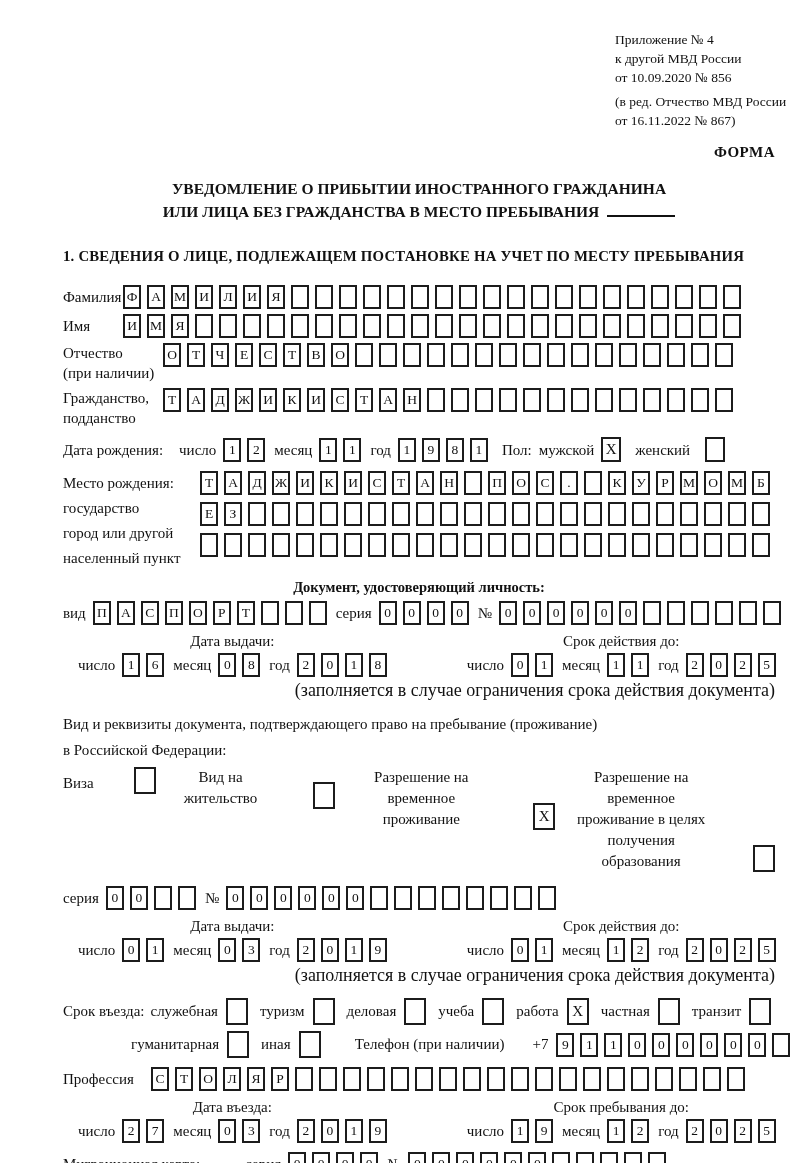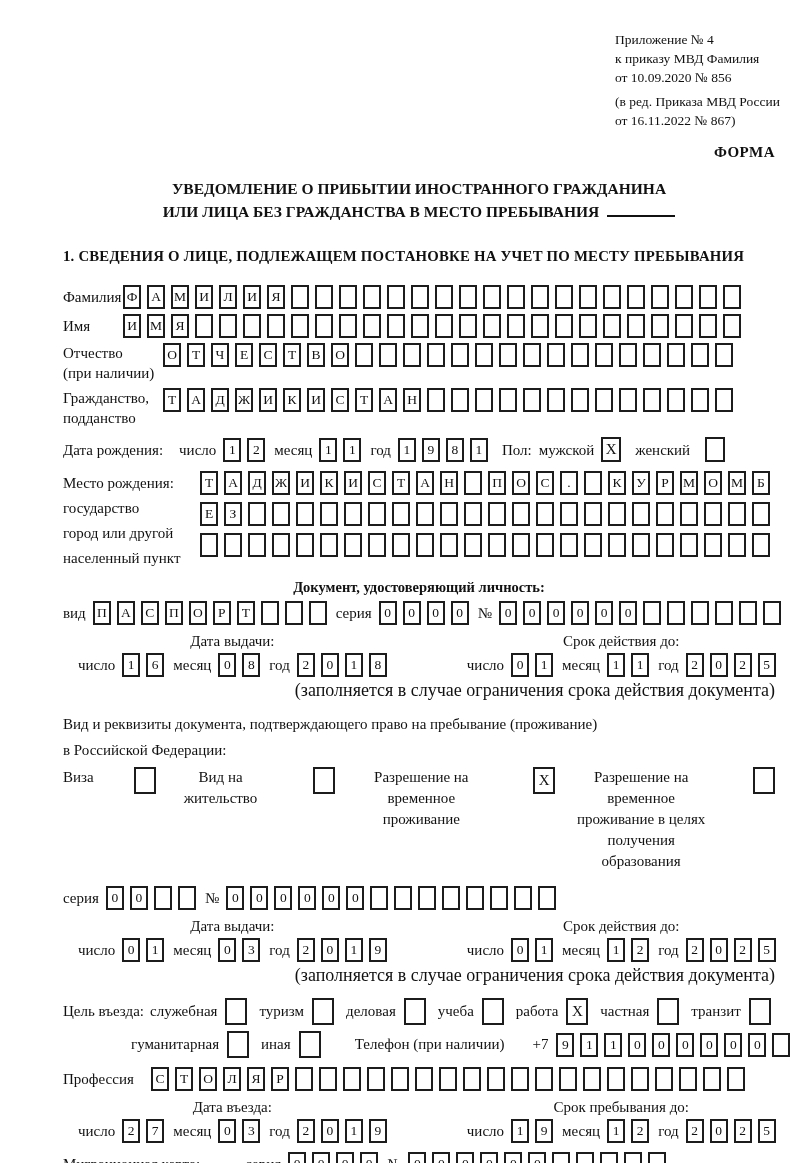--- a/index.html
+++ b/index.html
@@ -36,39 +36,39 @@
   }
   .cb.small{width:20px;height:25px;line-height:21px;}
   .doc-hdr{font-weight:bold;text-align:center;margin-top:8px;font-size:14.5px;}
   .dates{display:flex;margin-top:8px;}
   .dgrp{display:flex;flex-direction:column;}
   .dgrp .ghead{text-align:center;margin-bottom:3px;}
   .note{font-size:18px;margin-top:3px;}
   .note.right{text-align:right;}
   .intro{margin-top:10px;line-height:26px;}
   .optrow{display:flex;align-items:flex-start;margin-top:4px;}
-  .optrow .opt{display:flex;align-items:flex-start;gap:36px;}
+  .optrow .opt{display:flex;align-items:flex-end;gap:36px;}
   .opt .ml{white-space:pre-line;text-align:center;line-height:21px;}
   .opt .cb{margin-left:10px;}
   .purposerow{display:flex;align-items:center;margin-top:12px;flex-wrap:nowrap;}
   .purposerow .pl{white-space:nowrap;line-height:27px;}
   .purposerow .cb{margin:0 12px 0 8px;}
   .purposerow .cb:last-child{margin-right:0;}
   .gap8{margin-top:9px;}
 </style>
 </head>
 <body>
 
 <div class="page">
 
   <div class="hdr-block">
     <div>Приложение № 4</div>
-    <div>к приказу МВД Фамилия</div>
+    <div>к другой МВД России</div>
     <div>от 10.09.2020 № 856</div>
-    <div class="hdr-edition">(в ред. Приказа МВД России</div>
+    <div class="hdr-edition">(в ред. Отчество МВД России</div>
     <div>от 16.11.2022 № 867)</div>
   </div>
   <div class="forma">ФОРМА</div>
 
   <div class="title">
     <div>УВЕДОМЛЕНИЕ О ПРИБЫТИИ ИНОСТРАННОГО ГРАЖДАНИНА</div>
     <div><span>ИЛИ ЛИЦА БЕЗ ГРАЖДАНСТВА В МЕСТО ПРЕБЫВАНИЯ</span><span class="uline"></span></div>
   </div>
 
   <div class="section-title">1. СВЕДЕНИЯ О ЛИЦЕ, ПОДЛЕЖАЩЕМ ПОСТАНОВКЕ НА УЧЕТ ПО МЕСТУ ПРЕБЫВАНИЯ</div>
@@ -495,21 +495,21 @@
             <span class="cell">0</span>
             <span class="cell">2</span>
             <span class="cell">5</span>
           </span>
       </div>
     </div>
   </div>
   <div class="note right">(заполняется в случае ограничения срока действия документа)</div>
 
   <div class="purposerow">
-    <span class="pl">Цель въезда:</span>
+    <span class="pl">Срок въезда:</span>
     <span class="pl" style="margin-left:6px;">служебная</span>
     <span class="cb"></span>
     <span class="pl">туризм</span>
     <span class="cb"></span>
     <span class="pl">деловая</span>
     <span class="cb"></span>
     <span class="pl">учеба</span>
     <span class="cb"></span>
     <span class="pl">работа</span>
     <span class="cb">X</span>

